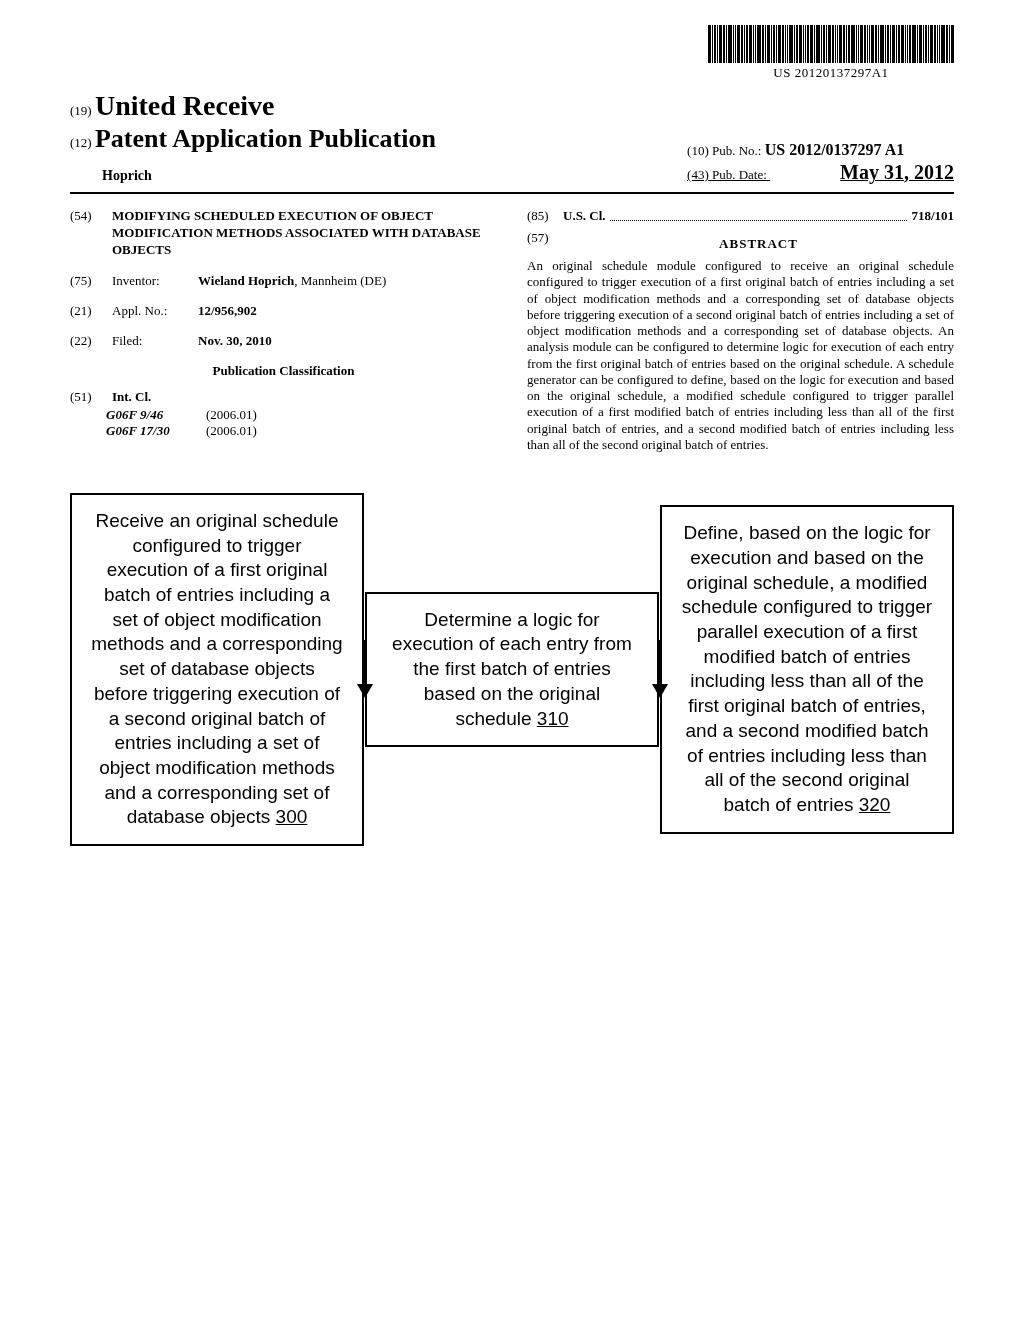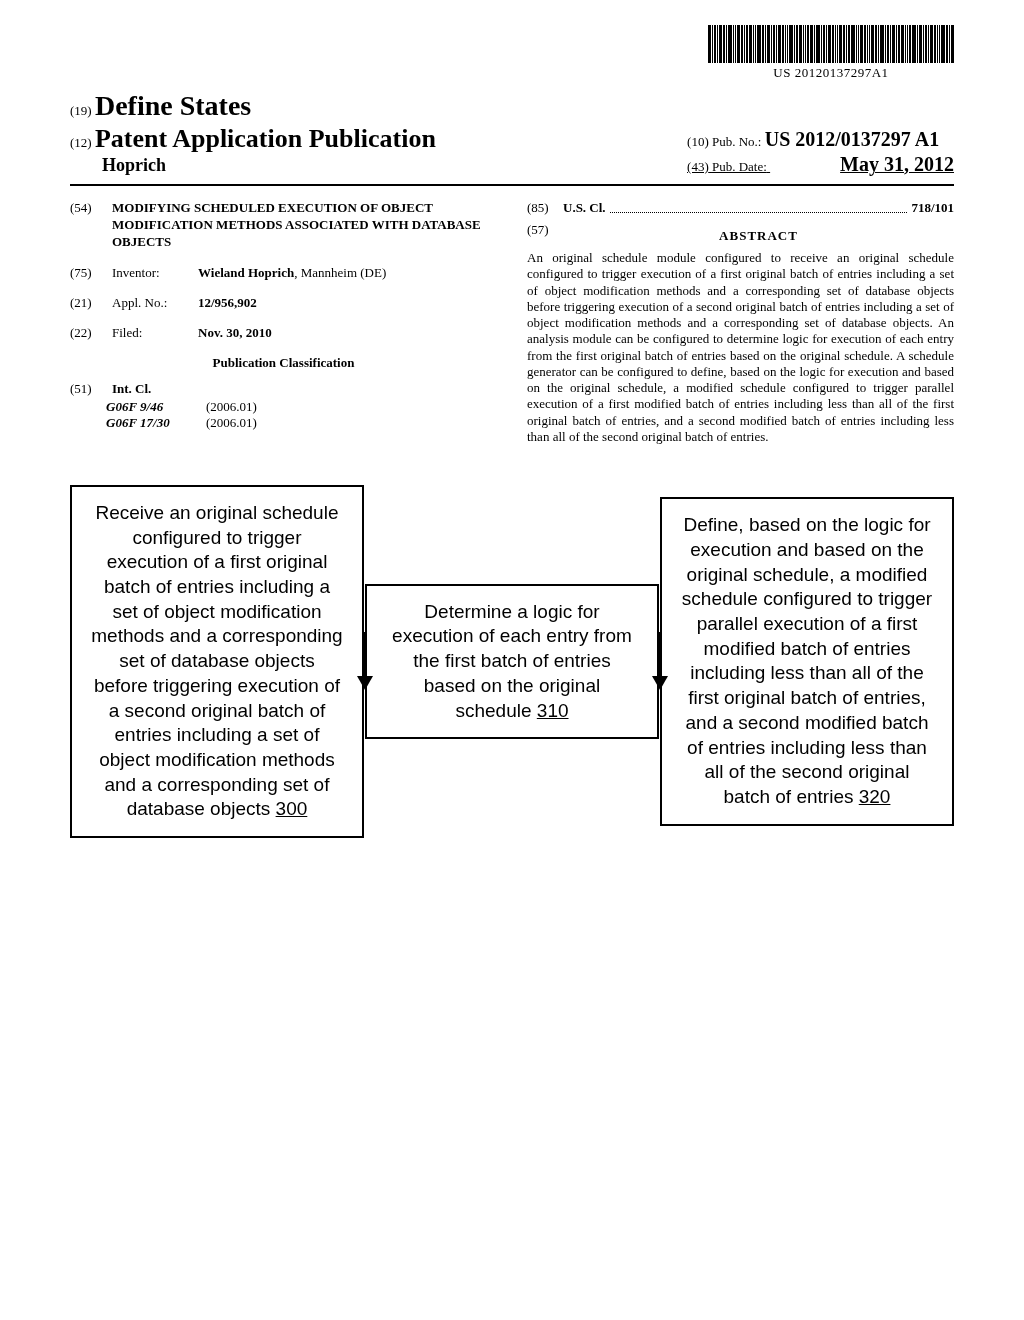--- a/index.html
+++ b/index.html
@@ -57,31 +57,31 @@
     margin-top: 2px;
   }
   .header-left .pub {
     font-size: 13px;
   }
   .header-left .pub .big {
     font-size: 26px;
     font-weight: bold;
   }
   .author-line {
-    font-size: 18px;
-    font-weight: bold;
-    margin-top: 1px;
+    font-size: 14px;
+    font-weight: bold;
+    margin-top: 14px;
     margin-left: 32px;
   }
   .header-right {
     text-align: left;
     font-size: 13px;
   }
   .header-right .pubno .big {
-    font-size: 20px;
+    font-size: 16px;
     font-weight: bold;
   }
   .header-right .pubdate {
     font-size: 13px;
     margin-top: 2px;
     text-decoration: underline;
   }
   .header-right .pubdate .big {
     font-size: 20px;
     font-weight: bold;
@@ -293,21 +293,21 @@
       <span style="width:2px"></span>
         <span style="width:1px"></span>
         <span style="width:3px"></span>
     </div>
     <div class="barcode-text">US 20120137297A1</div>
   </div>
 
   <div class="header">
     <div class="header-line1">
       <span>(19)</span>
-      <span class="big">Define States</span>
+      <span class="big">United Receive</span>
     </div>
     <div class="header-row2">
       <div class="header-left">
         <div class="pub">
           <span>(12)</span>
           <span class="big">Patent Application Publication</span>
         </div>
         <div class="author-line">Hoprich</div>
       </div>
       <div class="header-right">

